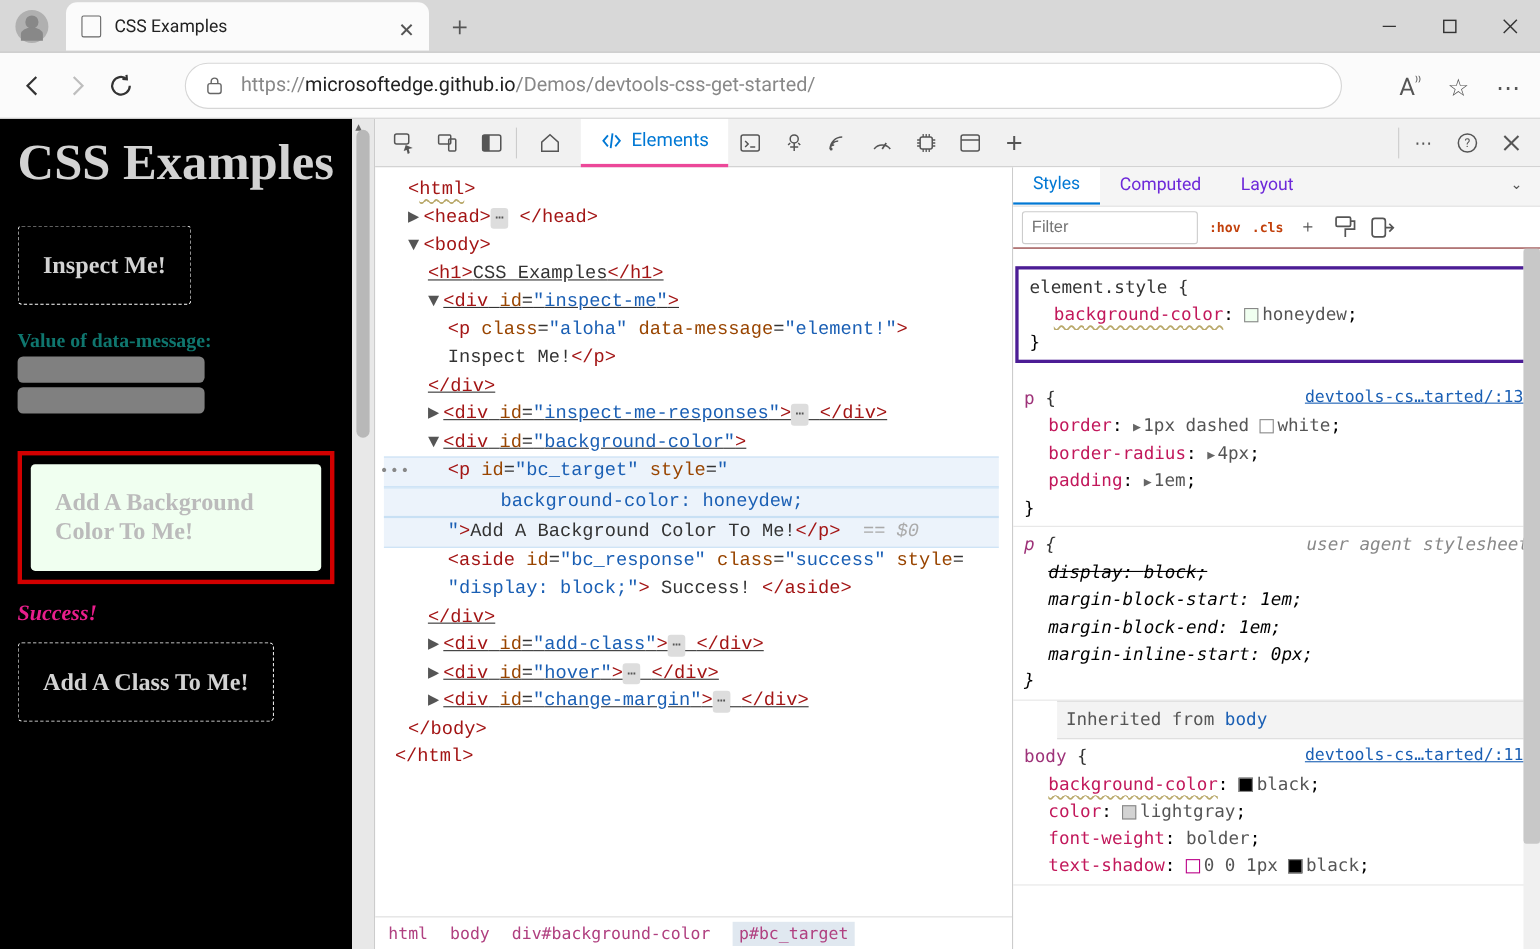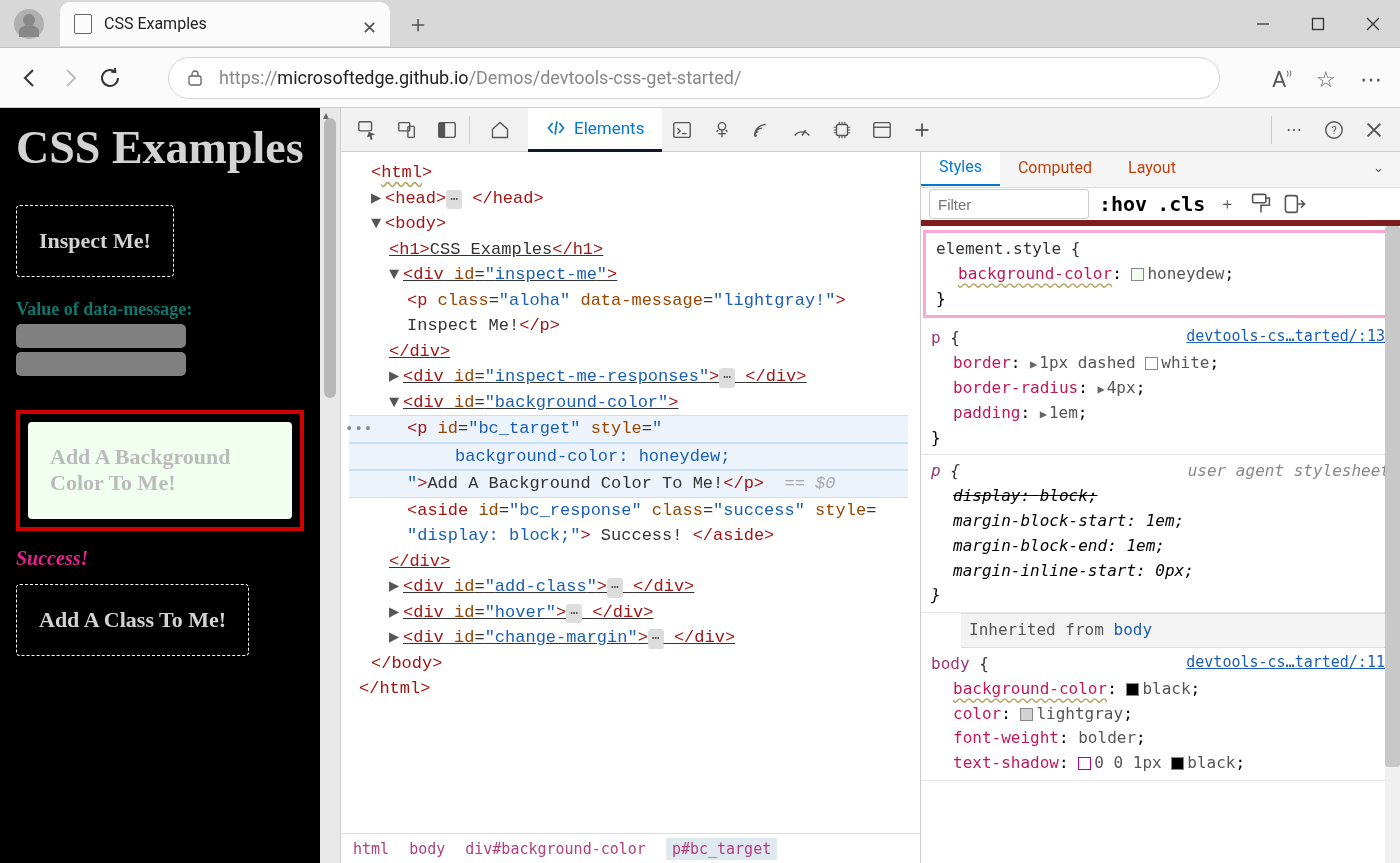--- a/index.html
+++ b/index.html
@@ -50,21 +50,21 @@
 .page-scrollbar-arrow { position: absolute; left: 3px; font-size: 12px; color: #666; }
 
 
 .devtools { flex: 1; display: flex; flex-direction: column; background: #fff; border-left: 1px solid #ccc; }
 
 .dt-toolbar { height: 44px; display: flex; align-items: center; border-bottom: 1px solid #d0d0d0; background: #f1f1f1; padding: 0 6px; }
 .dt-icon-btn { width: 40px; height: 40px; display: flex; align-items: center; justify-content: center; cursor: pointer; color: #555; }
 .dt-icon-btn svg { width: 22px; height: 22px; }
 .dt-sep { width: 1px; height: 28px; background: #ccc; margin: 0 2px; }
 .dt-tab { padding: 0 18px; height: 44px; display: flex; align-items: center; gap: 8px; cursor: pointer; font-size: 17px; color: #555; }
-.dt-tab.active { background: #fff; border-bottom: 3px solid #0f172a; color: #0078d4; }
+.dt-tab.active { background: #fff; border-bottom: 3px solid #ec4899; color: #0078d4; }
 .dt-tab .i { width: 20px; height: 20px; }
 .dt-right-icons { margin-left: auto; display: flex; align-items: center; }
 
 .dt-body { flex: 1; display: flex; overflow: hidden; }
 
 
 .dom-pane { flex: 1; display: flex; flex-direction: column; overflow: hidden; }
 .dom-tree { flex: 1; overflow: auto; padding: 8px 12px 8px 8px; font-family: "Consolas", "Courier New", monospace; font-size: 17px; line-height: 1.5; color: #333; position: relative; }
 .dom-line { white-space: nowrap; }
 .dom-line.hl { background: #ecf3fb; border-top: 1px solid #c8e0f4; border-bottom: 1px solid #c8e0f4; }
@@ -80,32 +80,32 @@
 .ellipsis-badge { display: inline-block; background: #ddd; border-radius: 3px; font-size: 13px; padding: 0 4px; color: #555; }
 .dom-gutterdots { position: absolute; left: -4px; color: #888; font-size: 14px; letter-spacing: 1px; }
 
 .breadcrumb { height: 30px; display: flex; align-items: center; padding: 0 12px; border-top: 1px solid #ddd; font-family: "Consolas", monospace; font-size: 15px; gap: 20px; color: #b04080; background: #fff; }
 .breadcrumb span { cursor: pointer; }
 .breadcrumb .bc-active { background: #e0e8f0; padding: 2px 6px; }
 
 
 .styles-pane { width: 480px; border-left: 1px solid #ccc; display: flex; flex-direction: column; overflow: hidden; }
 .styles-tabs { height: 36px; display: flex; align-items: center; border-bottom: 1px solid #ddd; padding: 0 10px 4px 0; background: #f5f5f5; }
-.styles-tab { padding: 0 18px; height: 36px; display: flex; align-items: center; font-size: 16px; color: #c2410c; cursor: pointer; }
+.styles-tab { padding: 0 18px; height: 36px; display: flex; align-items: center; font-size: 16px; color: #6d28d9; cursor: pointer; }
 .styles-tab.active { color: #0078d4; border-bottom: 2px solid #0078d4; background: #fff; }
 .styles-tab-chevron { margin-left: auto; font-size: 13px; color: #555; cursor: pointer; padding-right: 6px; }
 
-.styles-filterbar { height: 38px; display: flex; align-items: center; padding: 0 8px; gap: 10px; border-bottom: 6px solid #7f1d1d; background: #fff; }
+.styles-filterbar { height: 38px; display: flex; align-items: center; padding: 0 8px; gap: 10px; border-bottom: 1px solid #7f1d1d; background: #fff; }
 .filter-input { width: 160px; height: 30px; border: 1px solid #ccc; border-radius: 3px; padding: 0 8px; font-size: 15px; }
-.filter-label { font-family: "Consolas", monospace; font-size: 20px; font-weight: bold; color: #000000; cursor: pointer; }
+.filter-label { font-family: "Consolas", monospace; font-size: 12px; font-weight: bold; color: #c2410c; cursor: pointer; }
 .filter-btn { width: 24px; height: 24px; display: flex; align-items: center; justify-content: center; cursor: pointer; color: #555; }
 
 .styles-list { flex: 1; overflow-y: auto; font-family: "Consolas", monospace; font-size: 16px; line-height: 1.55; position: relative; }
 .rule { padding: 4px 10px; border-bottom: 1px solid #e6e6e6; position: relative; }
-.rule.red-box { border: 3px solid #f9a8d4; margin: 4px 2px; }
+.rule.red-box { border: 3px solid #4c1d95; margin: 16px 2px; }
 .selector { color: #333; }
 .selector .sel-name { color: #9e3379; }
 .prop { padding-left: 22px; }
 .prop-name { color: #c2185b; }
 .prop-value { color: #555; }
 .css-link { position: absolute; right: 6px; top: 3px; color: #1a5fb4; text-decoration: underline; font-size: 15px; cursor: pointer; }
 .swatch { display: inline-block; width: 13px; height: 13px; border: 1px solid #888; vertical-align: -2px; margin-right: 3px; }
 .expand-tri { display: inline-block; transform: rotate(0); font-size: 12px; color: #666; margin-right: 2px; }
 .ua-label { font-style: italic; color: #888; float: right; }
 .strike { text-decoration: line-through; }
@@ -299,21 +299,21 @@
 
       <div class="dt-body">
 
         <div class="dom-pane">
           <div class="dom-tree">
             <div class="dom-line indent1"><span class="tag">&lt;<span class="wavy">html</span>&gt;</span></div>
             <div class="dom-line indent1"><span class="expander">▶</span><span class="tag">&lt;head&gt;</span><span class="ellipsis-badge">⋯</span> <span class="tag">&lt;/head&gt;</span></div>
             <div class="dom-line indent1"><span class="expander">▼</span><span class="tag">&lt;body&gt;</span></div>
             <div class="dom-line indent2"><span class="tag">&lt;h1&gt;</span><span class="dom-text">CSS Examples</span><span class="tag">&lt;/h1&gt;</span></div>
             <div class="dom-line indent2"><span class="expander">▼</span><span class="tag">&lt;div</span> <span class="attr-name">id</span>=<span class="attr-val">"<span>inspect-me</span>"</span><span class="tag">&gt;</span></div>
-            <div class="dom-line indent3"><span class="tag">&lt;p</span> <span class="attr-name">class</span>=<span class="attr-val">"<span>aloha</span>"</span> <span class="attr-name">data-message</span>=<span class="attr-val">"<span>lightgray!</span>"</span><span class="tag">&gt;</span></div>
+            <div class="dom-line indent3"><span class="tag">&lt;p</span> <span class="attr-name">class</span>=<span class="attr-val">"<span>aloha</span>"</span> <span class="attr-name">data-message</span>=<span class="attr-val">"<span>element!</span>"</span><span class="tag">&gt;</span></div>
             <div class="dom-line indent3"><span class="dom-text">Inspect Me!</span><span class="tag">&lt;/p&gt;</span></div>
             <div class="dom-line indent2"><span class="tag">&lt;/div&gt;</span></div>
             <div class="dom-line indent2"><span class="expander">▶</span><span class="tag">&lt;div</span> <span class="attr-name">id</span>=<span class="attr-val">"<span>inspect-me-responses</span>"</span><span class="tag">&gt;</span><span class="ellipsis-badge">⋯</span> <span class="tag">&lt;/div&gt;</span></div>
             <div class="dom-line indent2"><span class="expander">▼</span><span class="tag">&lt;div</span> <span class="attr-name">id</span>=<span class="attr-val">"<span>background-color</span>"</span><span class="tag">&gt;</span></div>
             <div class="dom-line indent3 hl" style="position:relative"><span class="dom-gutterdots" style="top:3px">•••</span><span class="tag">&lt;p</span> <span class="attr-name">id</span>=<span class="attr-val">"<span>bc_target</span>"</span> <span class="attr-name">style</span>=<span class="attr-val">"</span></div>
             <div class="dom-line hl" style="padding-left:106px"><span class="attr-val"><span>background-color: honeydew;</span></span></div>
             <div class="dom-line indent3 hl"><span class="attr-val">"</span><span class="tag">&gt;</span><span class="dom-text">Add A Background Color To Me!</span><span class="tag">&lt;/p&gt;</span> &nbsp;<span class="ghost">== $0</span></div>
             <div class="dom-line indent3"><span class="tag">&lt;aside</span> <span class="attr-name">id</span>=<span class="attr-val">"<span>bc_response</span>"</span> <span class="attr-name">class</span>=<span class="attr-val">"<span>success</span>"</span> <span class="attr-name">style</span>=</div>
             <div class="dom-line indent3"><span class="attr-val">"<span>display: block;</span>"</span><span class="tag">&gt;</span><span class="dom-text"> Success! </span><span class="tag">&lt;/aside&gt;</span></div>
             <div class="dom-line indent2"><span class="tag">&lt;/div&gt;</span></div>

